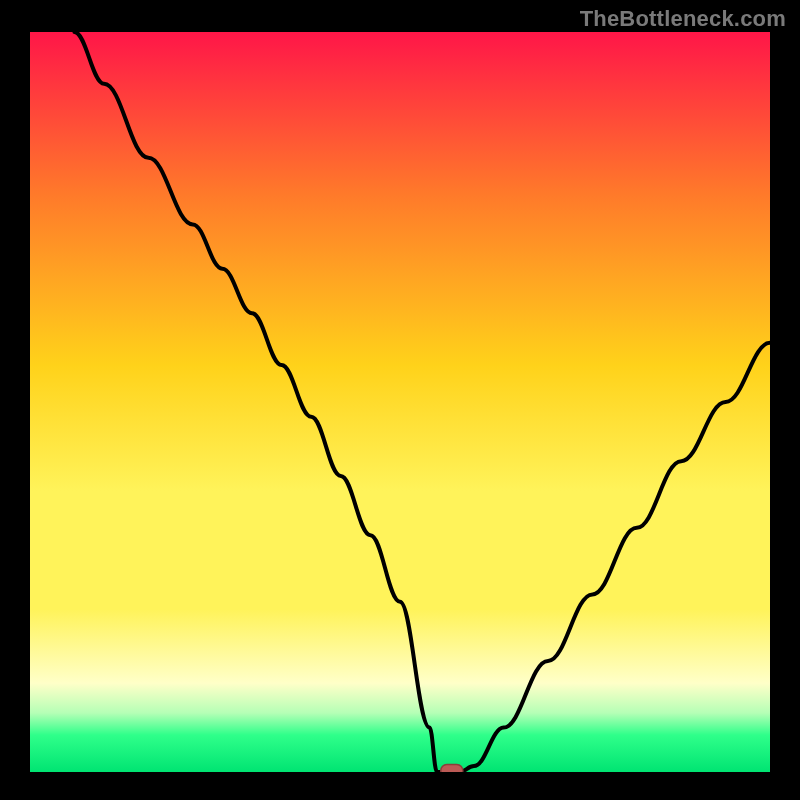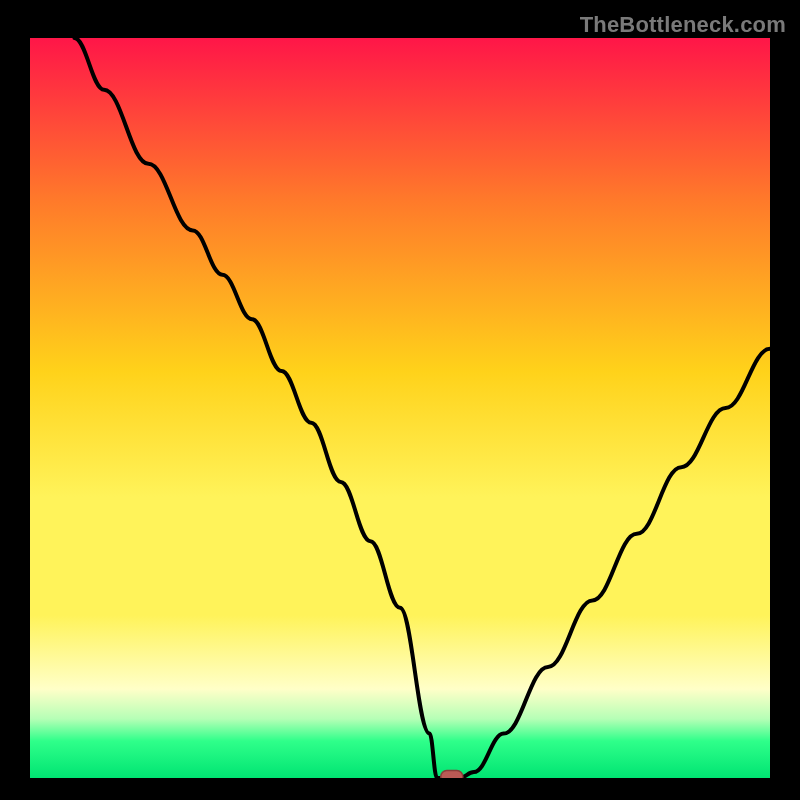--- a/index.html
+++ b/index.html
@@ -6,21 +6,21 @@
     margin: 0;
     padding: 0;
     width: 800px;
     height: 800px;
     background: #000;
     overflow: hidden;
   }
   .frame {
     position: absolute;
     left: 0;
-    top: 8px;
+    top: 2px;
     width: 800px;
     height: 786px;
     background: #000;
   }
   .watermark {
     position: absolute;
     top: 4px;
     right: 14px;
     font-family: Arial, Helvetica, sans-serif;
     font-size: 22px;

